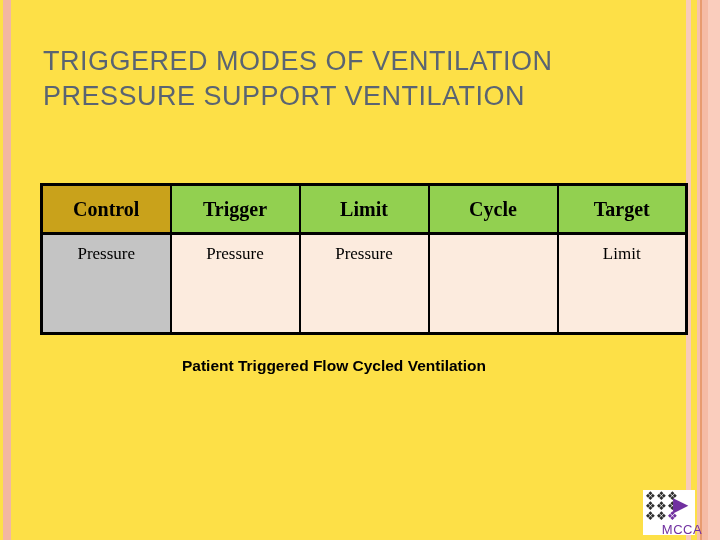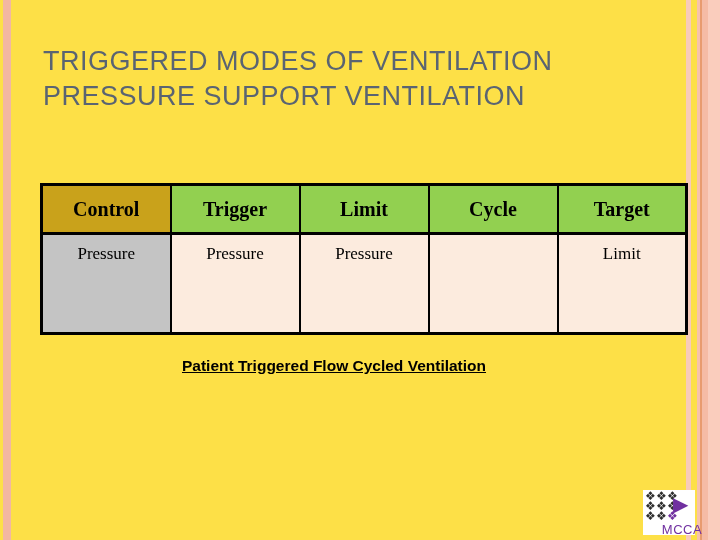--- a/index.html
+++ b/index.html
@@ -85,21 +85,20 @@
 
   
   .caption {
     position: absolute;
     left: 40px; top: 357px;
     width: 588px;
     text-align: center;
     font-size: 15.5px;
     font-weight: bold;
     color: #000;
-    text-decoration: underline;
   }
 
   
   .logo {
     position: absolute;
     left: 643px; top: 490px;
     width: 52px; height: 45px;
     background: #ffffff;
   }
   .logo-grid {

